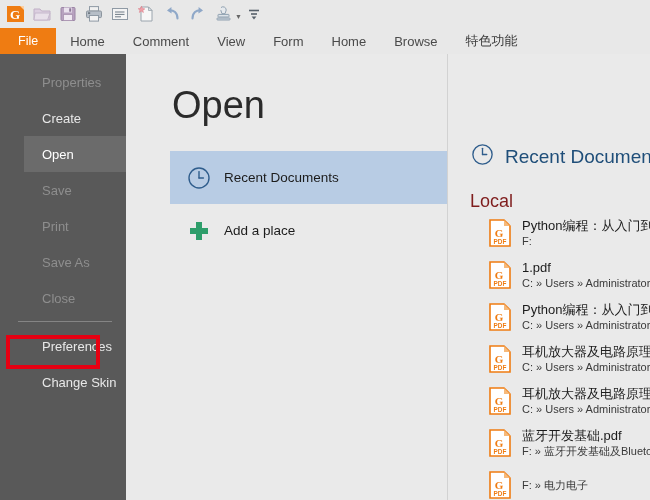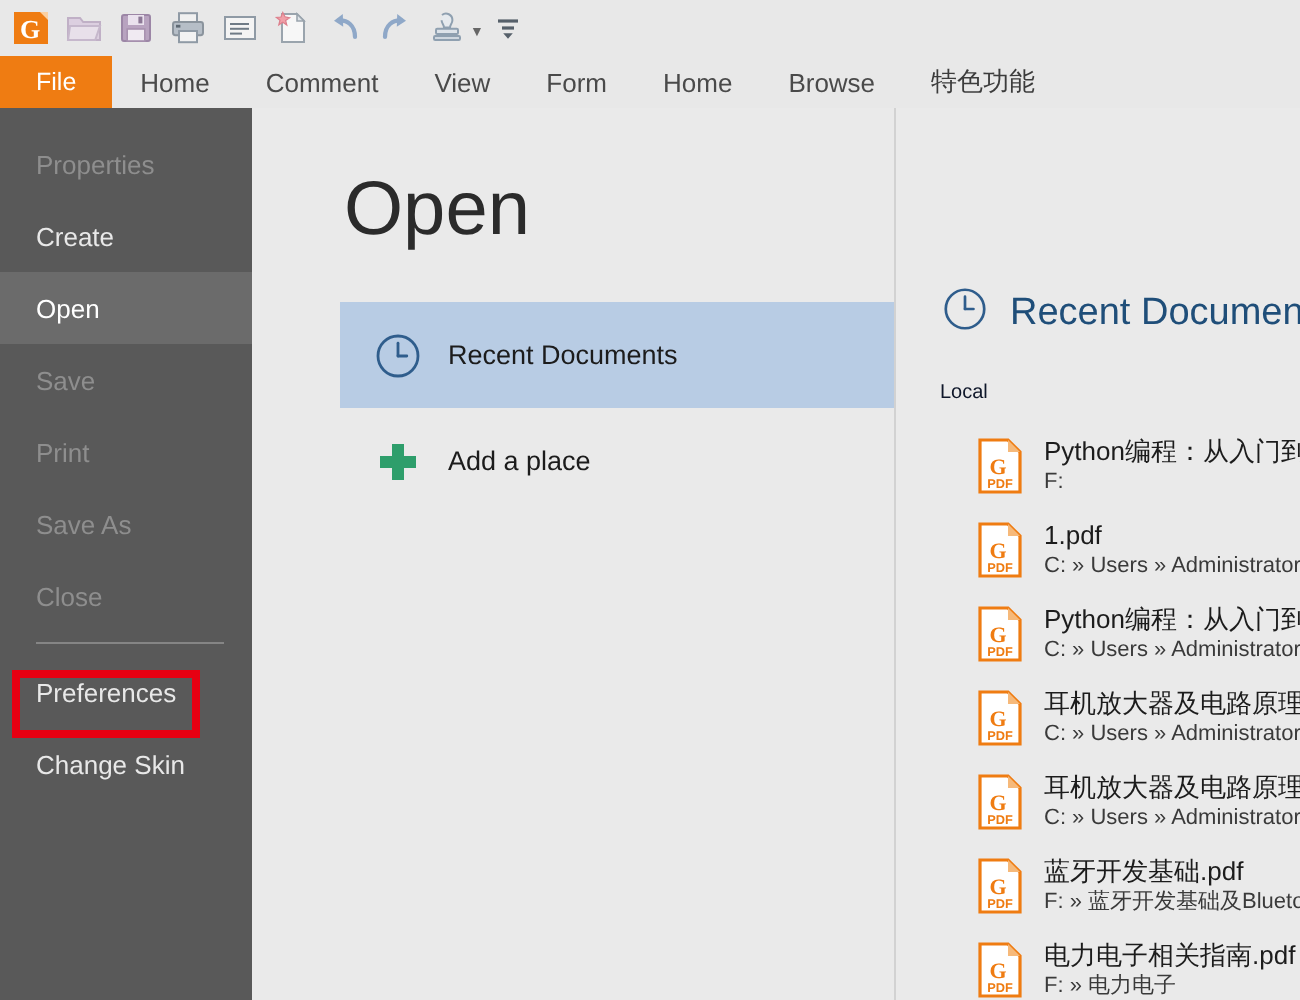--- a/index.html
+++ b/index.html
@@ -91,20 +91,21 @@
   .side-item {
     position: relative;
     height: 36px;
     display: flex;
     align-items: center;
     padding-left: 18px;
     font-size: 13px;
     color: #e8e8e8;
     box-sizing: border-box;
     white-space: nowrap;
+    margin-left: 24px;
   }
   .side-item.disabled { color: #8e8e8e; }
   .side-item.active { background: #6b6b6b; color: #ffffff; }
   .side-sep {
     height: 1px;
     background: #858585;
     margin: 5px 14px 6px 18px;
   }
   .side-spacer { height: 10px; }
 
@@ -193,22 +194,22 @@
   }
   .recent-head-text {
     font-size: 19px;
     color: #1f4e79;
     margin-left: 10px;
     white-space: nowrap;
   }
   .recent-group {
     position: absolute;
     left: 4px; top: 137px;
-    font-size: 10px;
-    color: #0f172a;
+    font-size: 18px;
+    color: #7f1d1d;
   }
   .doc-list {
     position: absolute;
     left: 0px; top: 158px;
     width: 184px;
   }
   .doc {
     height: 42px;
     display: flex;
     align-items: center;
@@ -516,21 +517,20 @@
         <div class="doc">
           <span class="doc-icon">
             <svg width="26" height="30" viewBox="0 0 26 30">
               <path d="M2 2 h14 l6 6 v20 H2 Z" fill="#ffffff" stroke="#ef7c12" stroke-width="1.6"></path>
               <path d="M16 2 l6 6 h-6 Z" fill="#f6b97a"></path>
               <text x="11" y="19" font-family="Liberation Serif, serif" font-size="11" font-weight="bold" fill="#ef7c12" text-anchor="middle">G</text>
               <text x="12" y="26" font-family="Liberation Sans, sans-serif" font-size="6.4" font-weight="bold" fill="#ef7c12" text-anchor="middle">PDF</text>
             </svg>
           </span>
           <span class="doc-text">
-            <div class="doc-name">电力电子相关指南.pdf</div>
             <div class="doc-path">F: » 电力电子</div>
           </span>
         </div>
 
       </div>
     </div>
 
   </div>
 </div>
 

